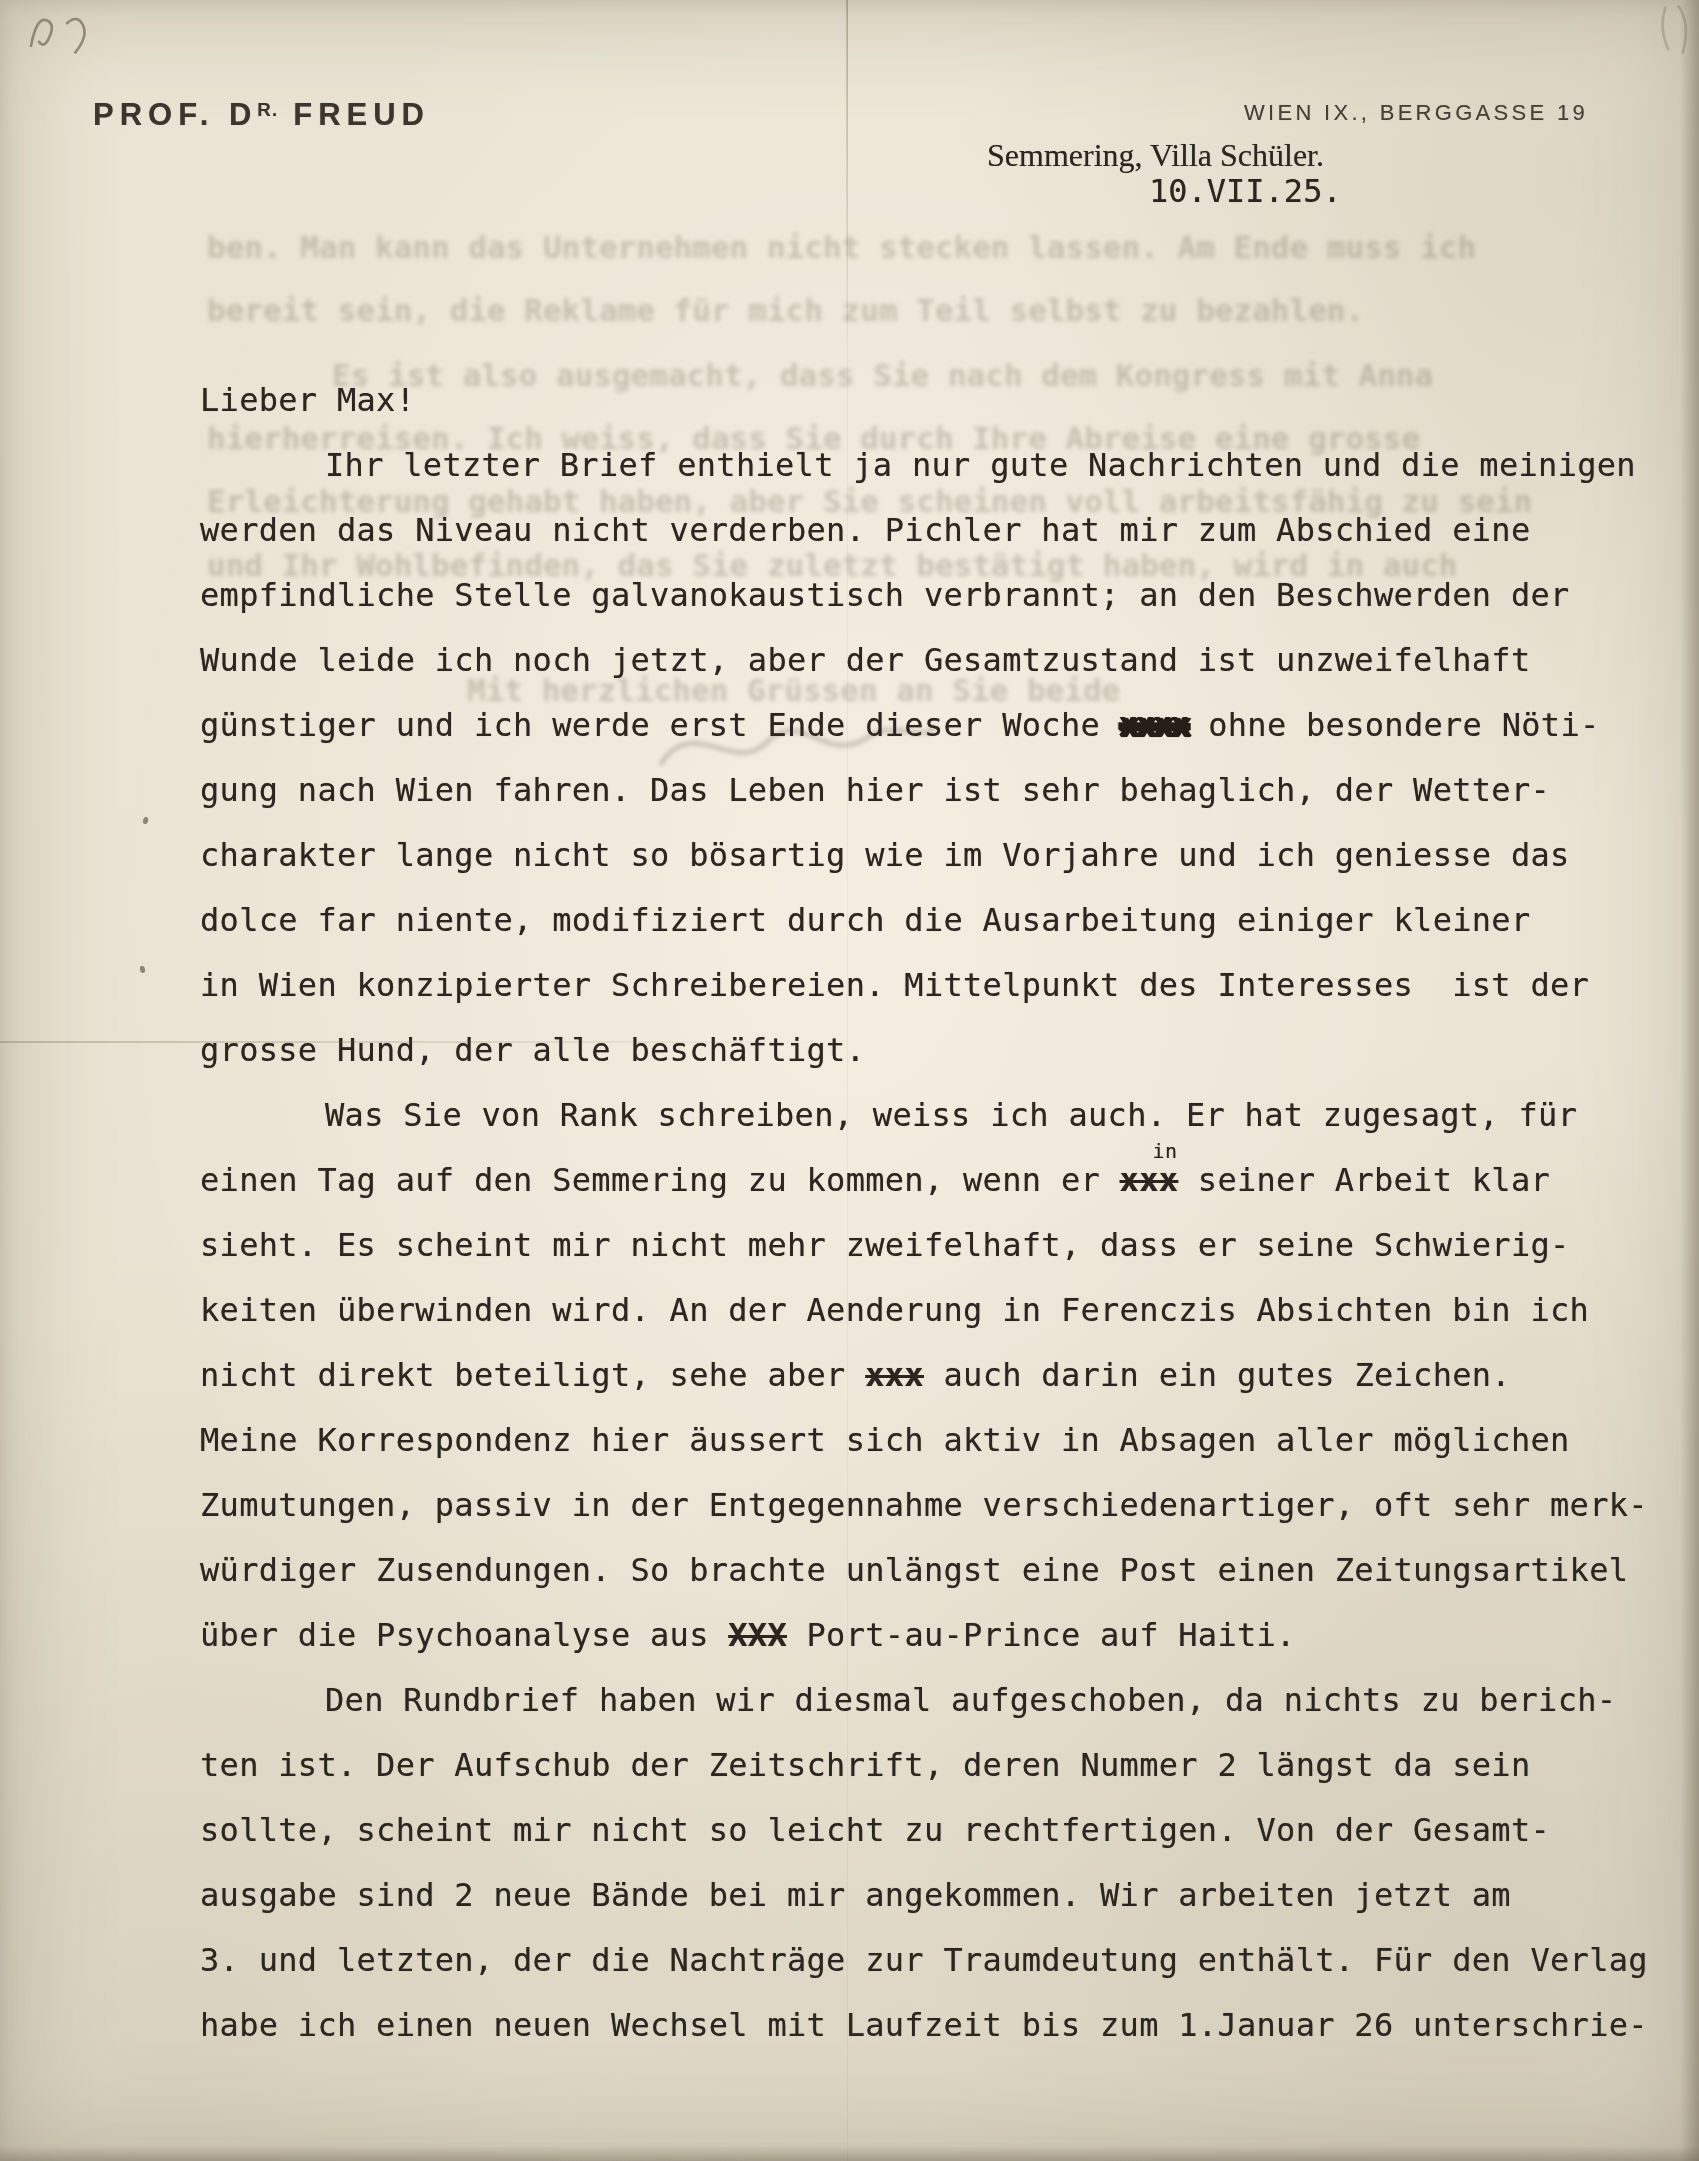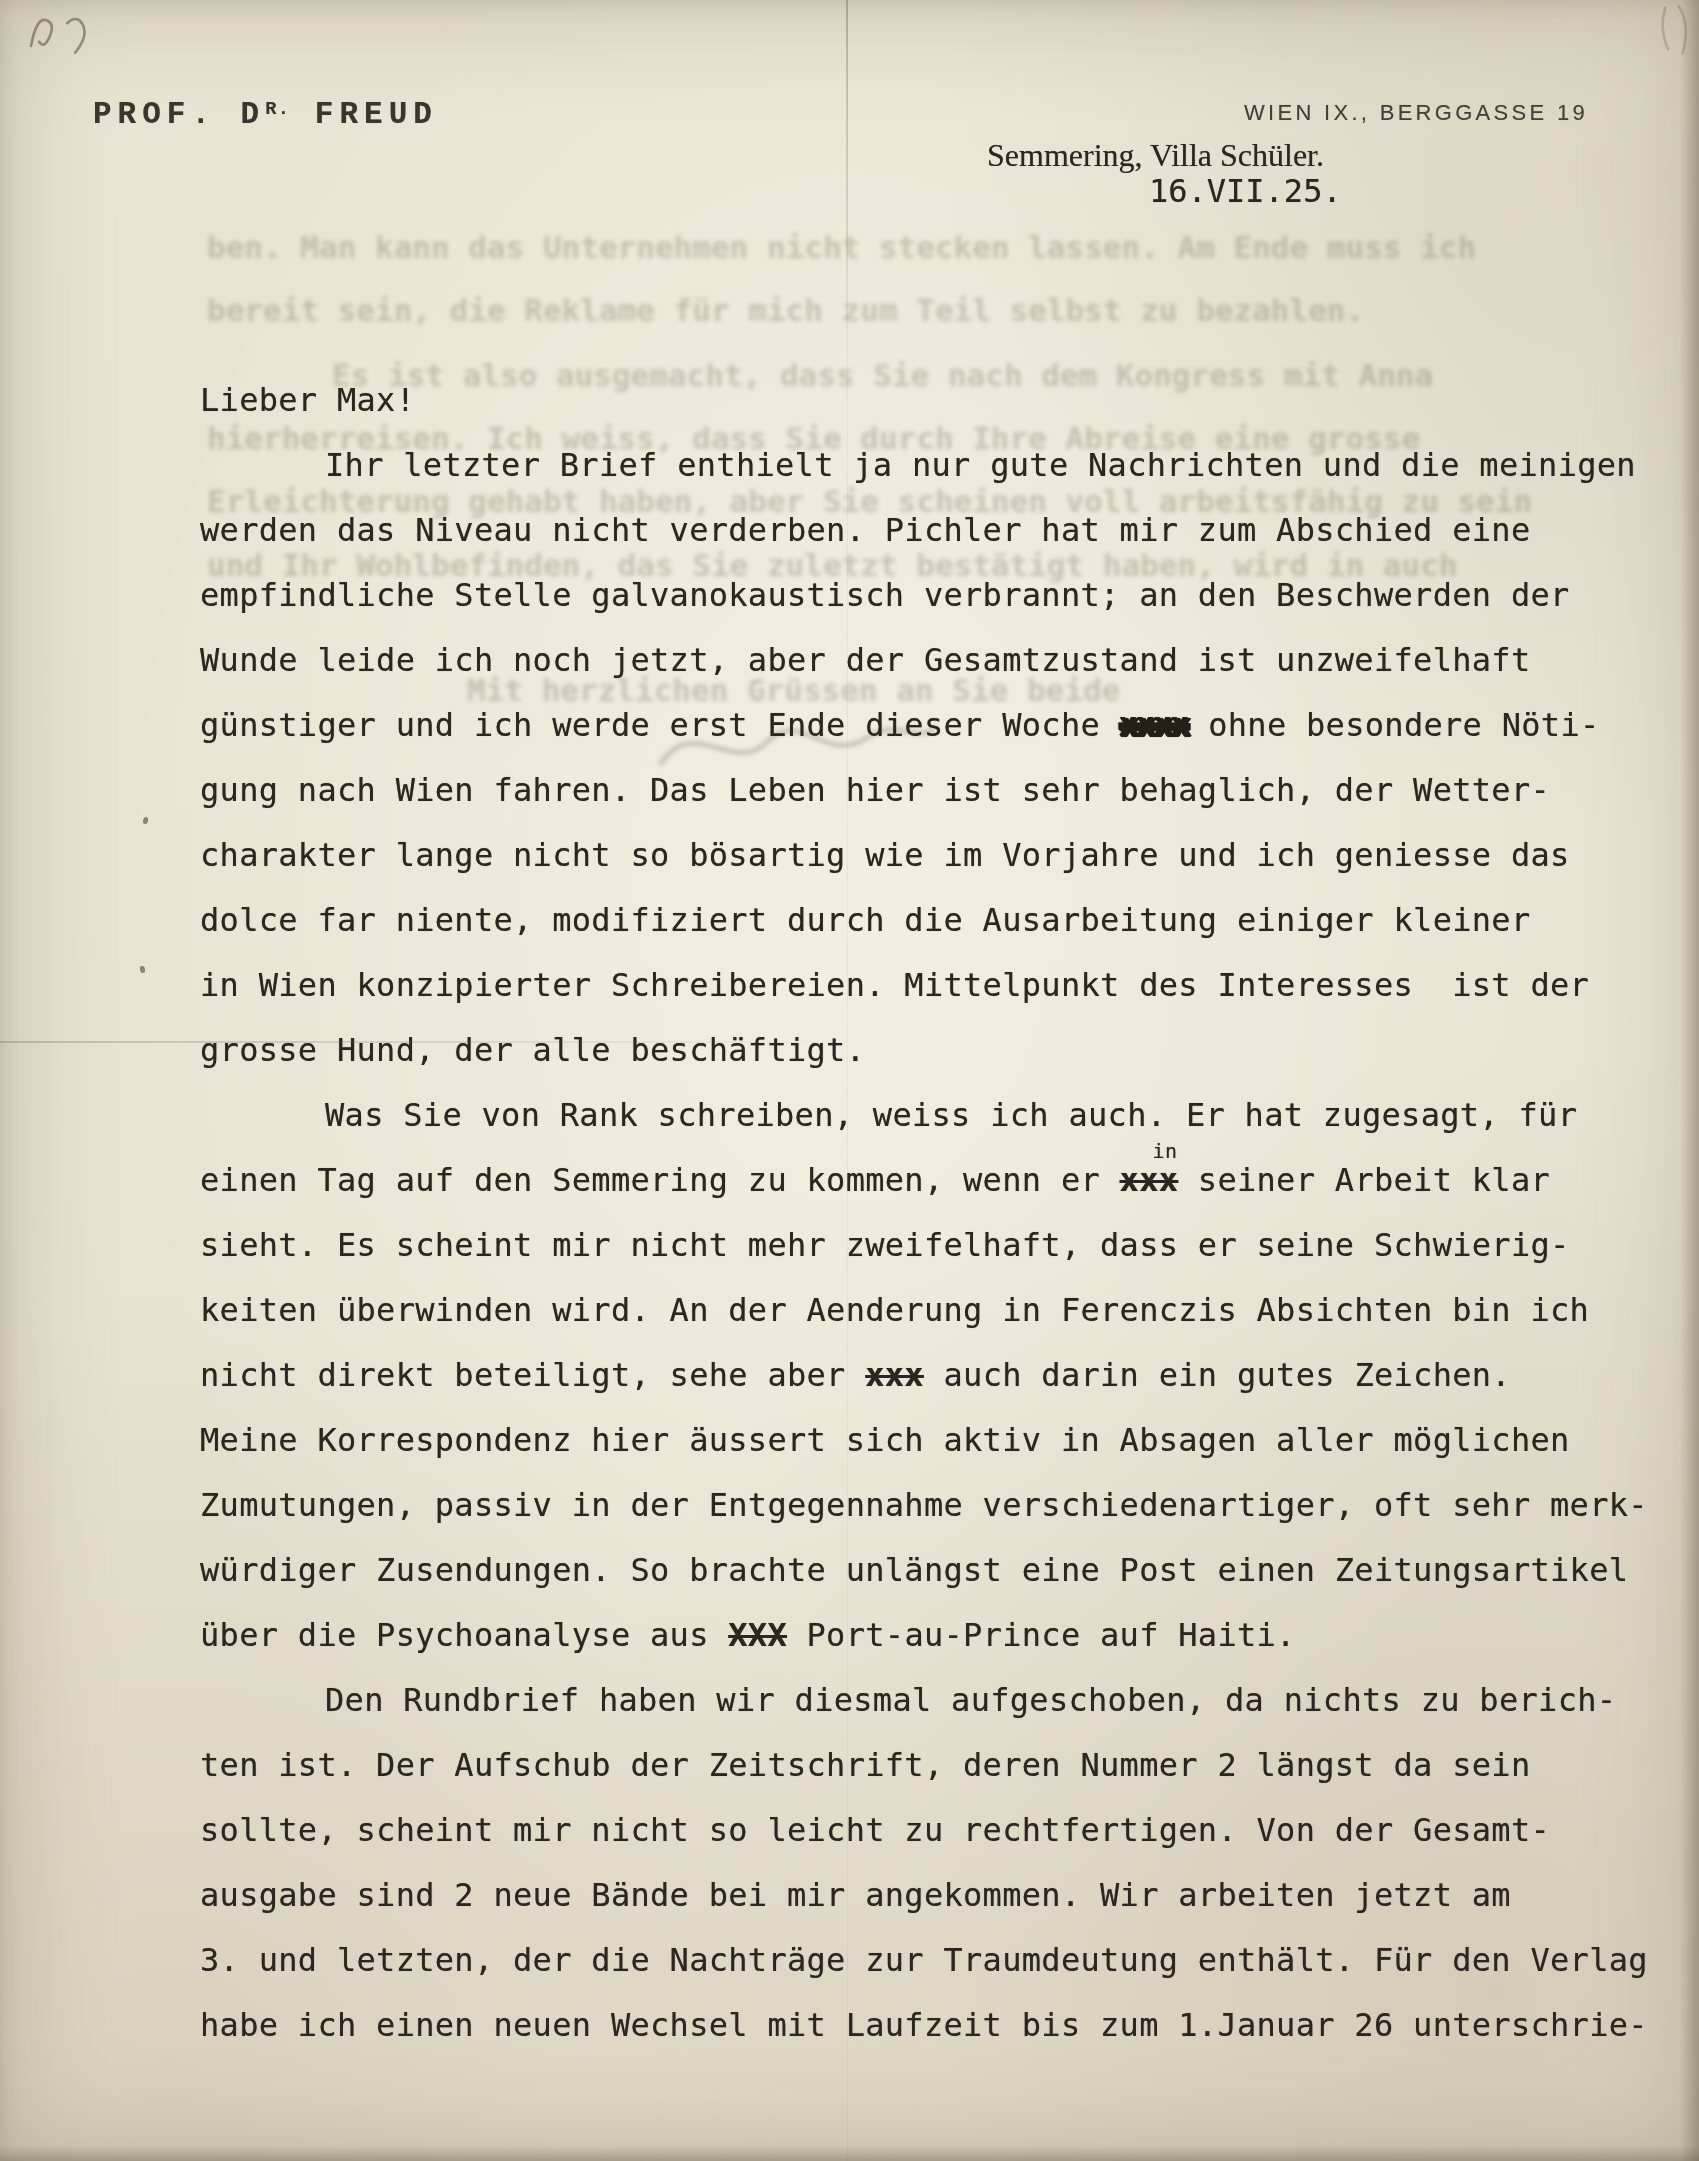--- a/index.html
+++ b/index.html
@@ -76,21 +76,20 @@
   
   .letterhead-name {
     position: absolute;
     left: 93px; top: 97px;
     font-size: 31px;
     font-weight: 600;
     letter-spacing: 6px;
     color: #3b372f;
     text-shadow: 0 0 0.7px rgba(59,55,47,0.4);
     white-space: pre;
-    font-family: Liberation Mono, monospace;
   }
   .letterhead-name .sup {
     font-size: 18.7px;
     letter-spacing: 1.3px;
     position: relative;
     top: -8.7px;
   }
   .letterhead-address {
     position: absolute;
     right: 112px; top: 100px;
@@ -199,21 +198,21 @@
     <div class="ghost-line" style="top: 483px; left: 207px;">Erleichterung gehabt haben, aber Sie scheinen voll arbeitsfähig zu sein</div>
     <div class="ghost-line" style="top: 547px; left: 207px;">und Ihr Wohlbefinden, das Sie zuletzt bestätigt haben, wird in auch</div>
     <div class="ghost-line" style="top: 672px; left: 467px;">Mit herzlichen Grüssen an Sie beide</div>
   </div>
 
 <div class="letterhead-name"><span>PROF. D</span><span class="sup">R.</span><span> FREUD</span></div>
 
 <div class="letterhead-address">WIEN IX., BERGGASSE 19</div>
 
 <div class="mono dateline-place">Semmering, Villa Schüler.</div>
-<div class="mono dateline-date">16.VII.25.</div>
+<div class="mono dateline-date">10.VII.25.</div>
 
 <div class="mono body-text" id="body-lines"><div class="tline"><span>Lieber Max!</span></div><div class="tline indent"><span>Ihr letzter Brief enthielt ja nur gute Nachrichten und die meinigen</span></div><div class="tline"><span>werden das Niveau nicht verderben. Pichler hat mir zum Abschied eine</span></div><div class="tline"><span>empfindliche Stelle galvanokaustisch verbrannt; an den Beschwerden der</span></div><div class="tline"><span>Wunde leide ich noch jetzt, aber der Gesamtzustand ist unzweifelhaft</span></div><div class="tline"><span>günstiger und ich werde erst Ende dieser Woche </span><span class="blot">xxxx</span><span> ohne besondere Nöti-</span></div><div class="tline"><span>gung nach Wien fahren. Das Leben hier ist sehr behaglich, der Wetter-</span></div><div class="tline"><span>charakter lange nicht so bösartig wie im Vorjahre und ich geniesse das</span></div><div class="tline"><span>dolce far niente, modifiziert durch die Ausarbeitung einiger kleiner</span></div><div class="tline"><span>in Wien konzipierter Schreibereien. Mittelpunkt des Interesses  ist der</span></div><div class="tline"><span>grosse Hund, der alle beschäftigt.</span></div><div class="tline indent"><span>Was Sie von Rank schreiben, weiss ich auch. Er hat zugesagt, für</span></div><div class="tline"><span>einen Tag auf den Semmering zu kommen, wenn er </span><span class="strike corr">xxx<i class="above">in</i></span><span> seiner Arbeit klar</span></div><div class="tline"><span>sieht. Es scheint mir nicht mehr zweifelhaft, dass er seine Schwierig-</span></div><div class="tline"><span>keiten überwinden wird. An der Aenderung in Ferenczis Absichten bin ich</span></div><div class="tline"><span>nicht direkt beteiligt, sehe aber </span><span class="strike">xxx</span><span> auch darin ein gutes Zeichen.</span></div><div class="tline"><span>Meine Korrespondenz hier äussert sich aktiv in Absagen aller möglichen</span></div><div class="tline"><span>Zumutungen, passiv in der Entgegennahme verschiedenartiger, oft sehr merk-</span></div><div class="tline"><span>würdiger Zusendungen. So brachte unlängst eine Post einen Zeitungsartikel</span></div><div class="tline"><span>über die Psychoanalyse aus </span><span class="strike">XXX</span><span> Port-au-Prince auf Haiti.</span></div><div class="tline indent"><span>Den Rundbrief haben wir diesmal aufgeschoben, da nichts zu berich-</span></div><div class="tline"><span>ten ist. Der Aufschub der Zeitschrift, deren Nummer 2 längst da sein</span></div><div class="tline"><span>sollte, scheint mir nicht so leicht zu rechtfertigen. Von der Gesamt-</span></div><div class="tline"><span>ausgabe sind 2 neue Bände bei mir angekommen. Wir arbeiten jetzt am</span></div><div class="tline"><span>3. und letzten, der die Nachträge zur Traumdeutung enthält. Für den Verlag</span></div><div class="tline"><span>habe ich einen neuen Wechsel mit Laufzeit bis zum 1.Januar 26 unterschrie-</span></div></div>
 
 <svg class="pencil-mark" width="87" height="57" viewBox="0 0 130 85">
   <path d="M18,58 Q26,14 42,20 Q55,26 44,48 Q37,62 30,52" stroke="#7d7668" stroke-width="4" fill="none" stroke-linecap="round"></path>
   <path d="M72,24 q16,-14 24,4 q7,17 -12,40" stroke="#7d7668" stroke-width="4" fill="none" stroke-linecap="round"></path>
 </svg>
 
 <svg class="corner-mark" width="40" height="60" viewBox="0 0 60 90">
   <path d="M14,10 q-10,30 4,62 M34,8 q18,26 6,70" stroke="#7d7668" stroke-width="4" fill="none" stroke-linecap="round"></path>

